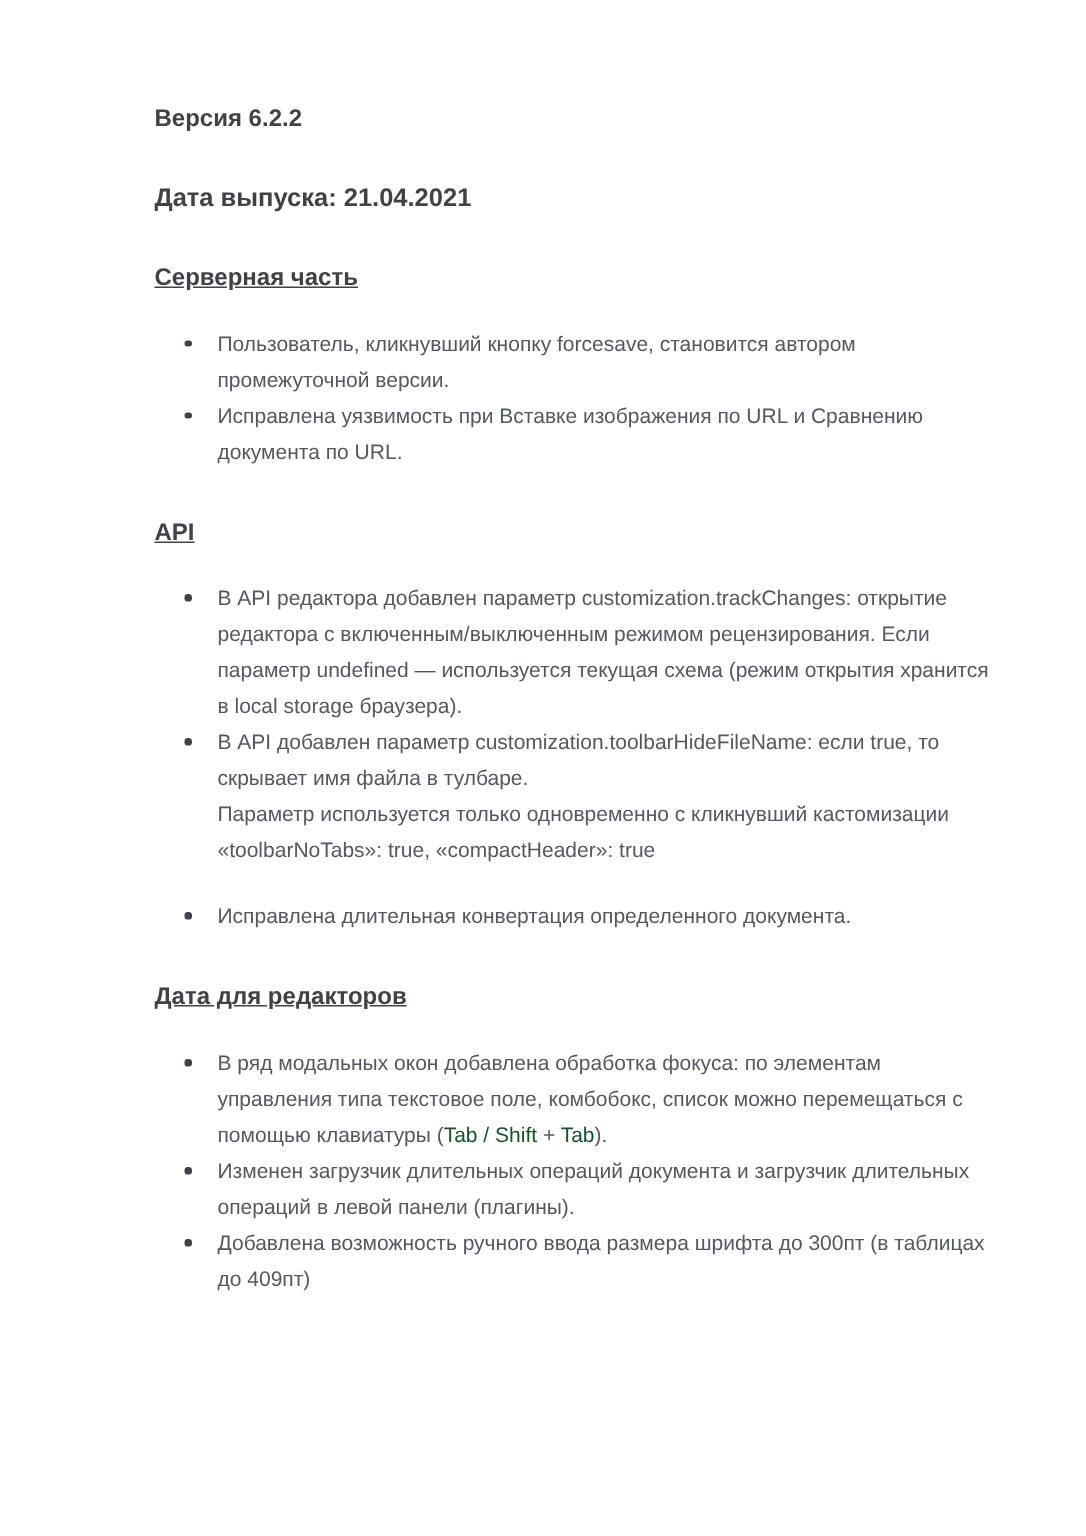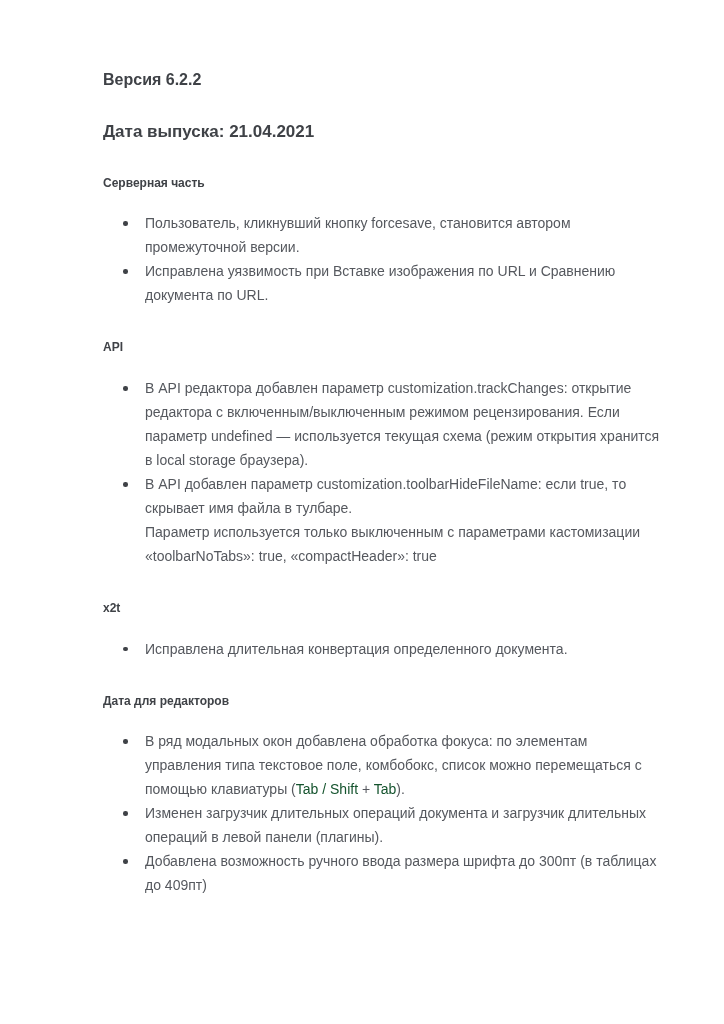--- a/index.html
+++ b/index.html
@@ -27,25 +27,26 @@
     margin: 0 0 30px 0;
   }
   h2.release-date {
     font-size: 17px;
     line-height: 1.3;
     font-weight: 700;
     color: #3f4247;
     margin: 0;
   }
   h3.section-heading {
-    font-size: 12px;
+    font-size: 16px;
     line-height: 1.3;
     font-weight: 700;
     color: #3f4247;
     margin: 33px 0 0 0;
+    text-decoration: underline;
   }
   ul.bullet-list {
     list-style: none;
     margin: 20px 0 0 0;
     padding: 0 0 0 42px;
     max-width: 537px;
   }
   ul.bullet-list li {
     position: relative;
     font-size: 14px;
@@ -86,27 +87,26 @@
       <li><span>Исправлена уязвимость при Вставке изображения по URL и Сравнению документа по URL.</span></li>
     </ul>
   </section>
 
   <section class="doc-section">
     <h3 class="section-heading">API</h3>
     <ul class="bullet-list">
       <li><span>В API редактора добавлен параметр customization.trackChanges: открытие редактора с включенным/выключенным режимом рецензирования. Если параметр undefined — используется текущая схема (режим открытия хранится в local storage браузера).</span></li>
       <li>
         <span>В API добавлен параметр customization.toolbarHideFileName: если true, то скрывает имя файла в тулбаре.</span><br>
-        <span>Параметр используется только выключенным с параметрами кастомизации «toolbarNoTabs»: true, «compactHeader»: true</span>
+        <span>Параметр используется только одновременно с кликнувший кастомизации «toolbarNoTabs»: true, «compactHeader»: true</span>
       </li>
     </ul>
   </section>
 
   <section class="doc-section">
-    <h3 class="section-heading">x2t</h3>
     <ul class="bullet-list">
       <li><span>Исправлена длительная конвертация определенного документа.</span></li>
     </ul>
   </section>
 
   <section class="doc-section">
     <h3 class="section-heading">Дата для редакторов</h3>
     <ul class="bullet-list">
       <li>
         <span>В ряд модальных окон добавлена обработка фокуса: по элементам управления типа текстовое поле, комбобокс, список можно перемещаться с помощью клавиатуры (</span><b>Tab / Shift</b><span> + </span><b>Tab</b><span>).</span>

